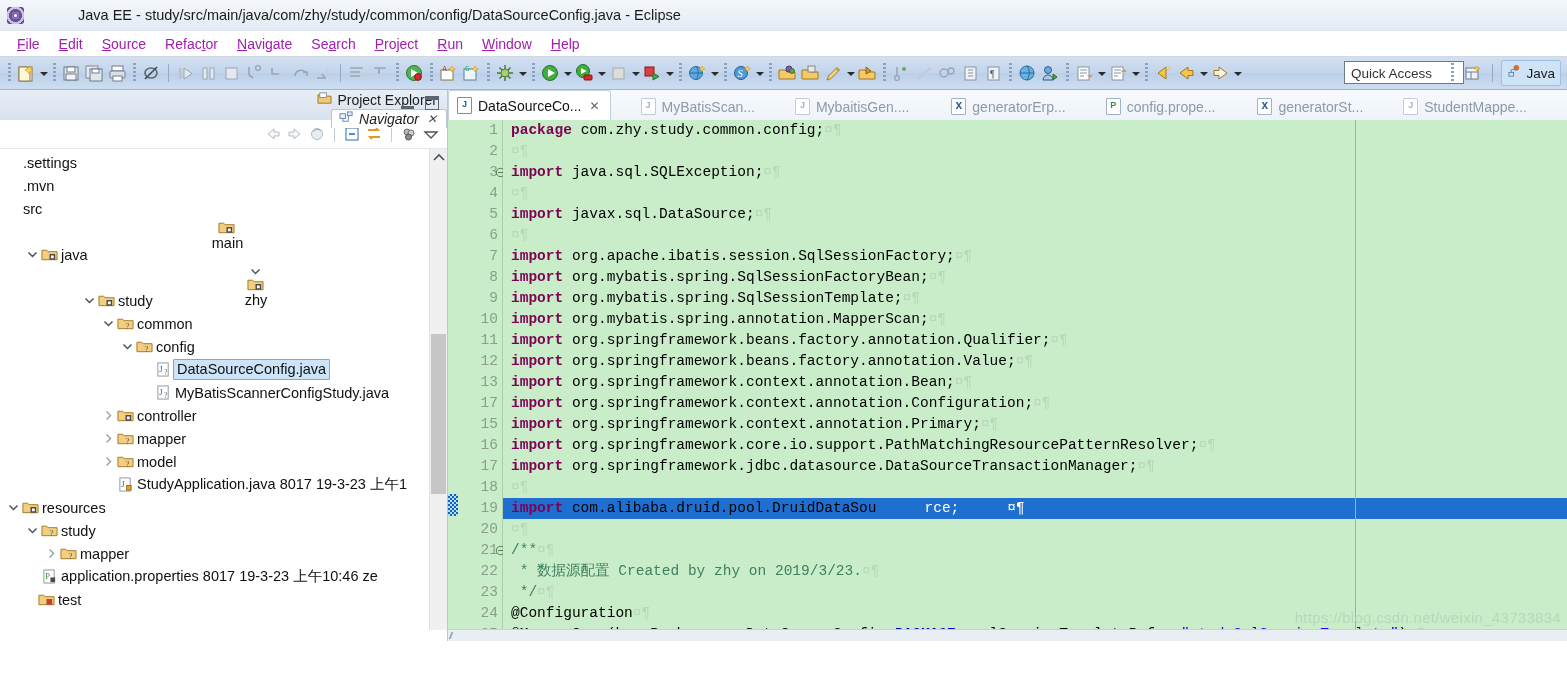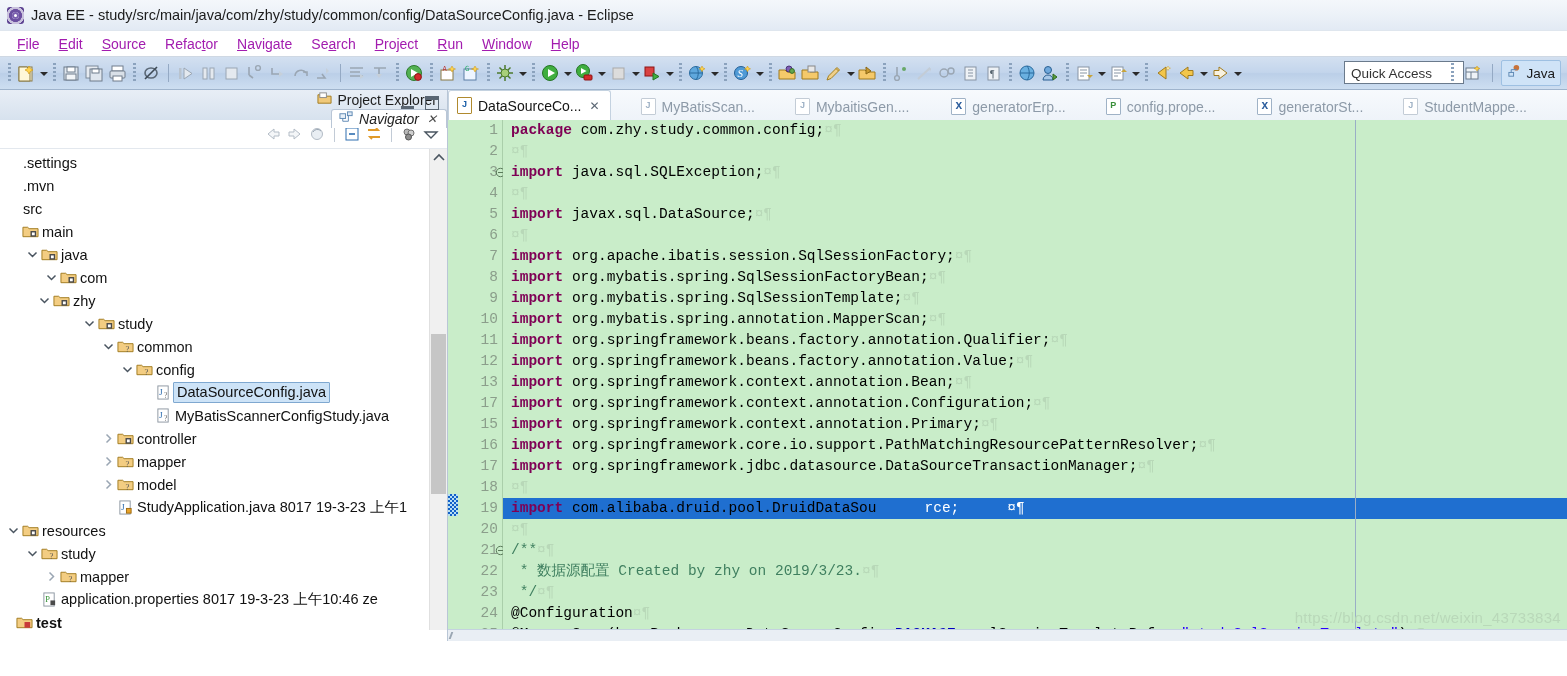--- a/index.html
+++ b/index.html
@@ -21,21 +21,21 @@
   }
   .title-icon{
     width:17px;height:17px;border-radius:3px;
     background:radial-gradient(circle at 50% 50%,#ffffff 0 18%,#6b4fa0 22% 52%,#c9c2dd 56% 72%,#5d4391 76% 100%);
     flex:none;position:relative;
   }
   .title-icon:after{
     content:"";position:absolute;inset:5px;border-radius:50%;
     background:#fff;box-shadow:0 0 0 2px #7a5fae inset;
   }
-  .title-text{font-size:14.5px;color:#1b1b1b;white-space:nowrap;}
+  .title-text{font-size:14.5px;color:#1b1b1b;white-space:nowrap;margin-left:47px;}
 
   
   .menubar{
     height:25px;display:flex;align-items:center;
     background:#ffffff;padding-left:8px;gap:1px;
     border-bottom:1px solid #cfd8e3;
   }
   .menu-item{
     font-size:14px;padding:2px 9px;color:#a21caf;white-space:nowrap;cursor:default;
   }
@@ -634,21 +634,21 @@
           <div class="row" style="padding-left: 6px;">
             <span class="arrow"></span>
             <span class="ficon" style="width: 0px;"></span>
             <span class="lbl">.mvn</span>
           </div>
           <div class="row" style="padding-left: 6px;">
             <span class="arrow"></span>
             <span class="ficon" style="width: 0px;"></span>
             <span class="lbl">src</span>
           </div>
-          <div class="row" style="padding-left: 6px;">
+          <div class="row" style="padding-left: 6px; flex-direction: column;">
             <span class="arrow"></span>
             <span class="ficon">
               <svg width="17" height="15" viewBox="0 0 18 15">
                 <path d="M1 13V3h5l1.5 1.5H17V13z" fill="#f3cd82" stroke="#a07a1e"></path>
                 <rect x="9" y="7" width="6" height="6" fill="#4a4a4a"></rect>
                 <rect x="10.5" y="8.5" width="3" height="3" fill="#fff"></rect>
               </svg>
             </span>
             <span class="lbl">main</span>
           </div>
@@ -660,36 +660,21 @@
             </span>
             <span class="ficon">
               <svg width="17" height="15" viewBox="0 0 18 15">
                 <path d="M1 13V3h5l1.5 1.5H17V13z" fill="#f3cd82" stroke="#a07a1e"></path>
                 <rect x="9" y="7" width="6" height="6" fill="#4a4a4a"></rect>
                 <rect x="10.5" y="8.5" width="3" height="3" fill="#fff"></rect>
               </svg>
             </span>
             <span class="lbl">java</span>
           </div>
-          <div class="row" style="padding-left: 44px;">
-            <span class="arrow">
-              <svg width="11" height="11" viewBox="0 0 11 11">
-                <path d="M1.5 3.5L5.5 7.5 9.5 3.5" stroke="#4a5560" stroke-width="1.5" fill="none"></path>
-              </svg>
-            </span>
-            <span class="ficon">
-              <svg width="17" height="15" viewBox="0 0 18 15">
-                <path d="M1 13V3h5l1.5 1.5H17V13z" fill="#f3cd82" stroke="#a07a1e"></path>
-                <rect x="9" y="7" width="6" height="6" fill="#4a4a4a"></rect>
-                <rect x="10.5" y="8.5" width="3" height="3" fill="#fff"></rect>
-              </svg>
-            </span>
-            <span class="lbl">com</span>
-          </div>
-          <div class="row" style="padding-left: 37px;">
+          <div class="row" style="padding-left: 63px; flex-direction: column;">
             <span class="arrow">
               <svg width="11" height="11" viewBox="0 0 11 11">
                 <path d="M1.5 3.5L5.5 7.5 9.5 3.5" stroke="#4a5560" stroke-width="1.5" fill="none"></path>
               </svg>
             </span>
             <span class="ficon">
               <svg width="17" height="15" viewBox="0 0 18 15">
                 <path d="M1 13V3h5l1.5 1.5H17V13z" fill="#f3cd82" stroke="#a07a1e"></path>
                 <rect x="9" y="7" width="6" height="6" fill="#4a4a4a"></rect>
                 <rect x="10.5" y="8.5" width="3" height="3" fill="#fff"></rect>
@@ -863,21 +848,21 @@
             <span class="arrow"></span>
             <span class="ficon">
               <svg width="15" height="15" viewBox="0 0 16 16">
                 <rect x="2" y="1" width="11" height="14" fill="#fff" stroke="#8b95a0"></rect>
                 <text x="3.5" y="11" font-size="9" fill="#2f8f2f" font-family="serif">P</text>
                 <rect x="9" y="9" width="5" height="5" fill="#4a4a4a"></rect>
               </svg>
             </span>
             <span class="lbl">application.properties 8017  19-3-23 上午10:46  ze</span>
           </div>
-          <div class="row" style="padding-left: 0; font-weight: bold;">
+          <div class="row" style="padding-left: 22px;">
             <span class="arrow"></span>
             <span class="ficon">
               <svg width="17" height="15" viewBox="0 0 18 15">
                 <path d="M1 13V3h5l1.5 1.5H17V13z" fill="#f3cd82" stroke="#a07a1e"></path>
                 <rect x="9" y="7" width="6" height="6" fill="#c83a3a"></rect>
               </svg>
             </span>
             <span class="lbl">test</span>
           </div>
         </div>

